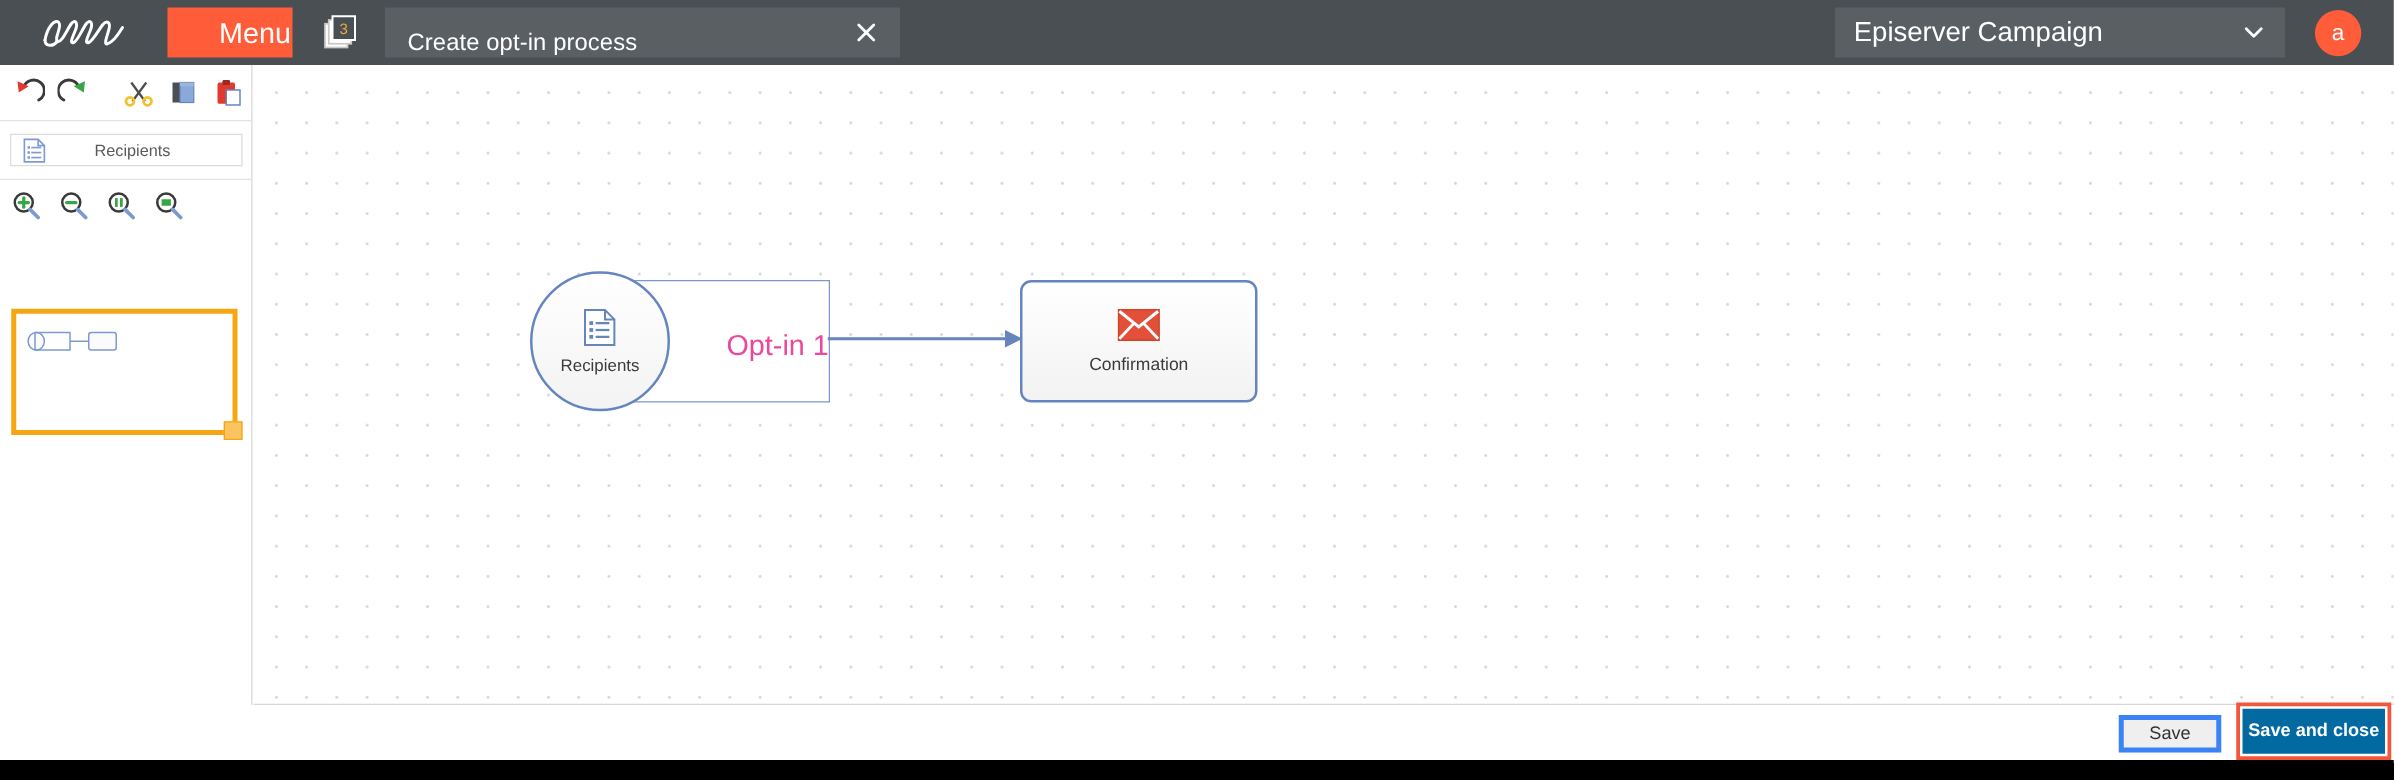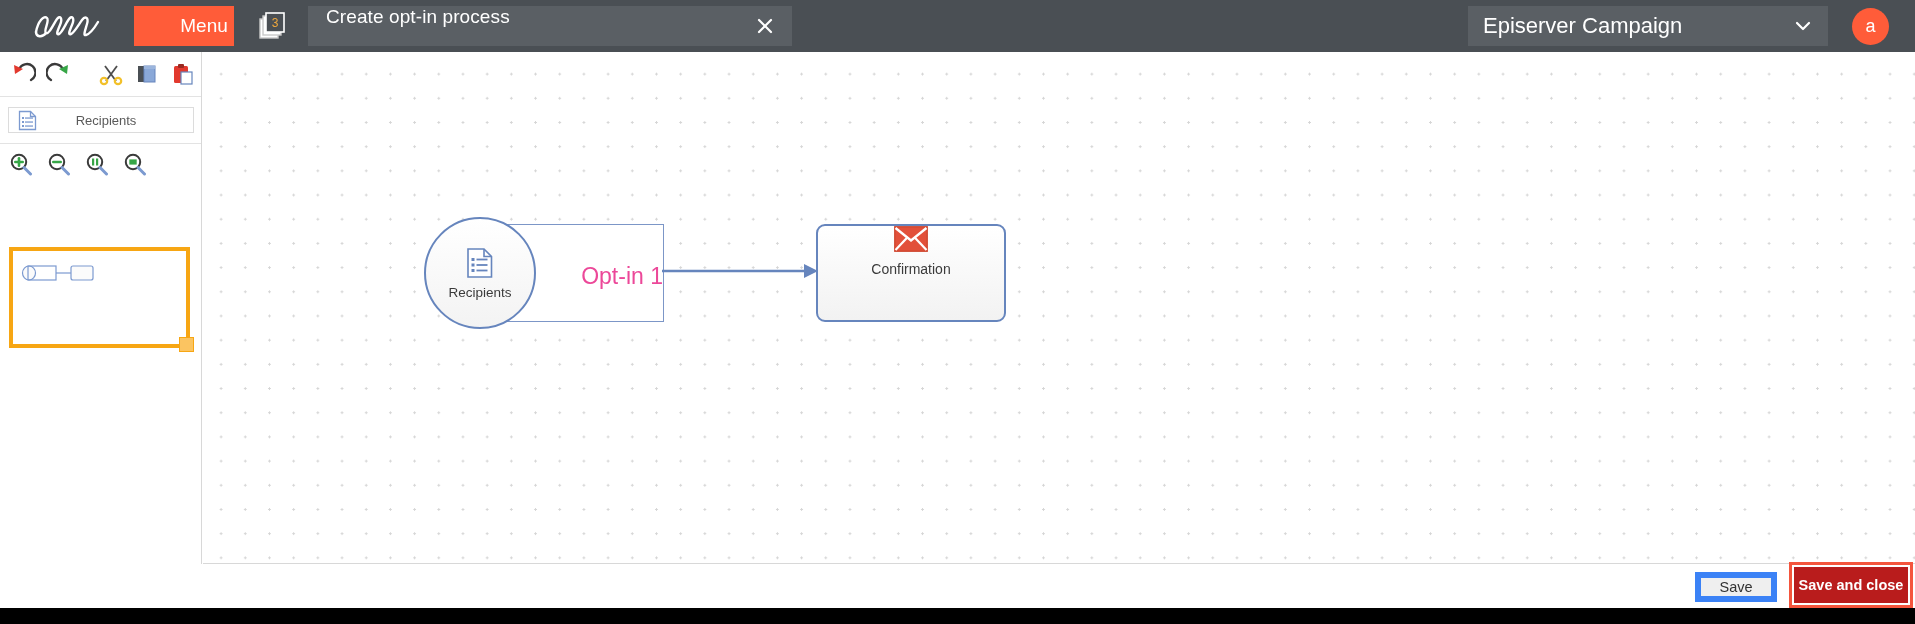--- a/index.html
+++ b/index.html
@@ -19,36 +19,36 @@
   #logo {
     width: 90px; height: 52px;
     display: flex; align-items: center; justify-content: center;
     margin-left: 26px;
   }
   #menu-btn {
     margin-left: 18px;
     width: 100px; height: 40px;
     background: #ff5c39;
     color: #ffffff;
-    font-size: 19px;
+    font-size: 23px;
     display: flex; align-items: center; justify-content: center;
     border: none; cursor: pointer;
     font-family: "Liberation Sans", sans-serif;
     padding-left: 40px;
   }
   #doc-stack {
     margin-left: 22px; width: 34px; height: 40px;
     display: flex; align-items: center; justify-content: center;
     cursor: pointer;
   }
   #tab {
     margin-left: 18px;
-    width: 484px; height: 40px;
+    width: 412px; height: 40px;
     background: #5a5f64;
-    display: flex; align-items: flex-start;
+    display: flex; align-items: flex-end;
     position: relative;
     cursor: pointer;
   }
   #tab-title {
     margin-left: 18px;
     color: #ffffff; font-size: 19px; letter-spacing: .1px;
     white-space: nowrap;
   }
   #tab-close {
     position: absolute; right: 14px; top: 50%; transform: translateY(-50%);
@@ -155,53 +155,53 @@
 
   
   #connector { position: absolute; left: 459px; top: 208px; }
 
   
   #confirmation-node {
     position: absolute; left: 613px; top: 172px;
     width: 190px; height: 98px;
     border: 2px solid #6685bd; border-radius: 9px;
     background: linear-gradient(180deg,#ffffff 0%,#f2f2f2 100%);
-    display: flex; flex-direction: column; align-items: center; justify-content: flex-start;
+    display: flex; flex-direction: column; align-items: center; justify-content: center;
     cursor: pointer;
   }
   #confirmation-node .node-ico { margin-bottom: 5px; }
   #confirmation-text { font-size: 14px; color: #3b3b3b; }
 
   
   #canvas-bottom-edge {
     position: absolute; left: 203px; top: 563px; width: 1712px; height: 1px;
     background: #d8d8d8;
   }
   #footer {
     position: absolute; left: 0; top: 564px; width: 1915px; height: 44px;
     background: #ffffff;
   }
   #btn-save {
     position: absolute; left: 1695px; top: 8px;
     width: 82px; height: 30px;
-    background: #efefef; border: 6px solid #3b82f6;
+    background: #efefef; border: 4px solid #3b82f6;
     color: #333; font-size: 14.5px;
     display: flex; align-items: center; justify-content: center;
     cursor: pointer; font-family: "Liberation Sans", sans-serif;
   }
   #save-close-highlight {
     position: absolute; left: 1789px; top: 562px;
     width: 124px; height: 46px;
     border: 3px solid #f4553d;
     pointer-events: none;
   }
   #btn-save-close {
     position: absolute; left: 1794px; top: 567px;
     width: 114px; height: 36px;
-    background: #b91c1c; border: none;
+    background: #0369a1; border: none;
     color: #ffffff; font-size: 14.5px; font-weight: bold;
     display: flex; align-items: center; justify-content: center;
     cursor: pointer; font-family: "Liberation Sans", sans-serif;
   }
   #blackbar {
     position: absolute; left: 0; top: 608px; width: 1915px; height: 16px;
     background: #000000;
   }
 </style>
 </head>

